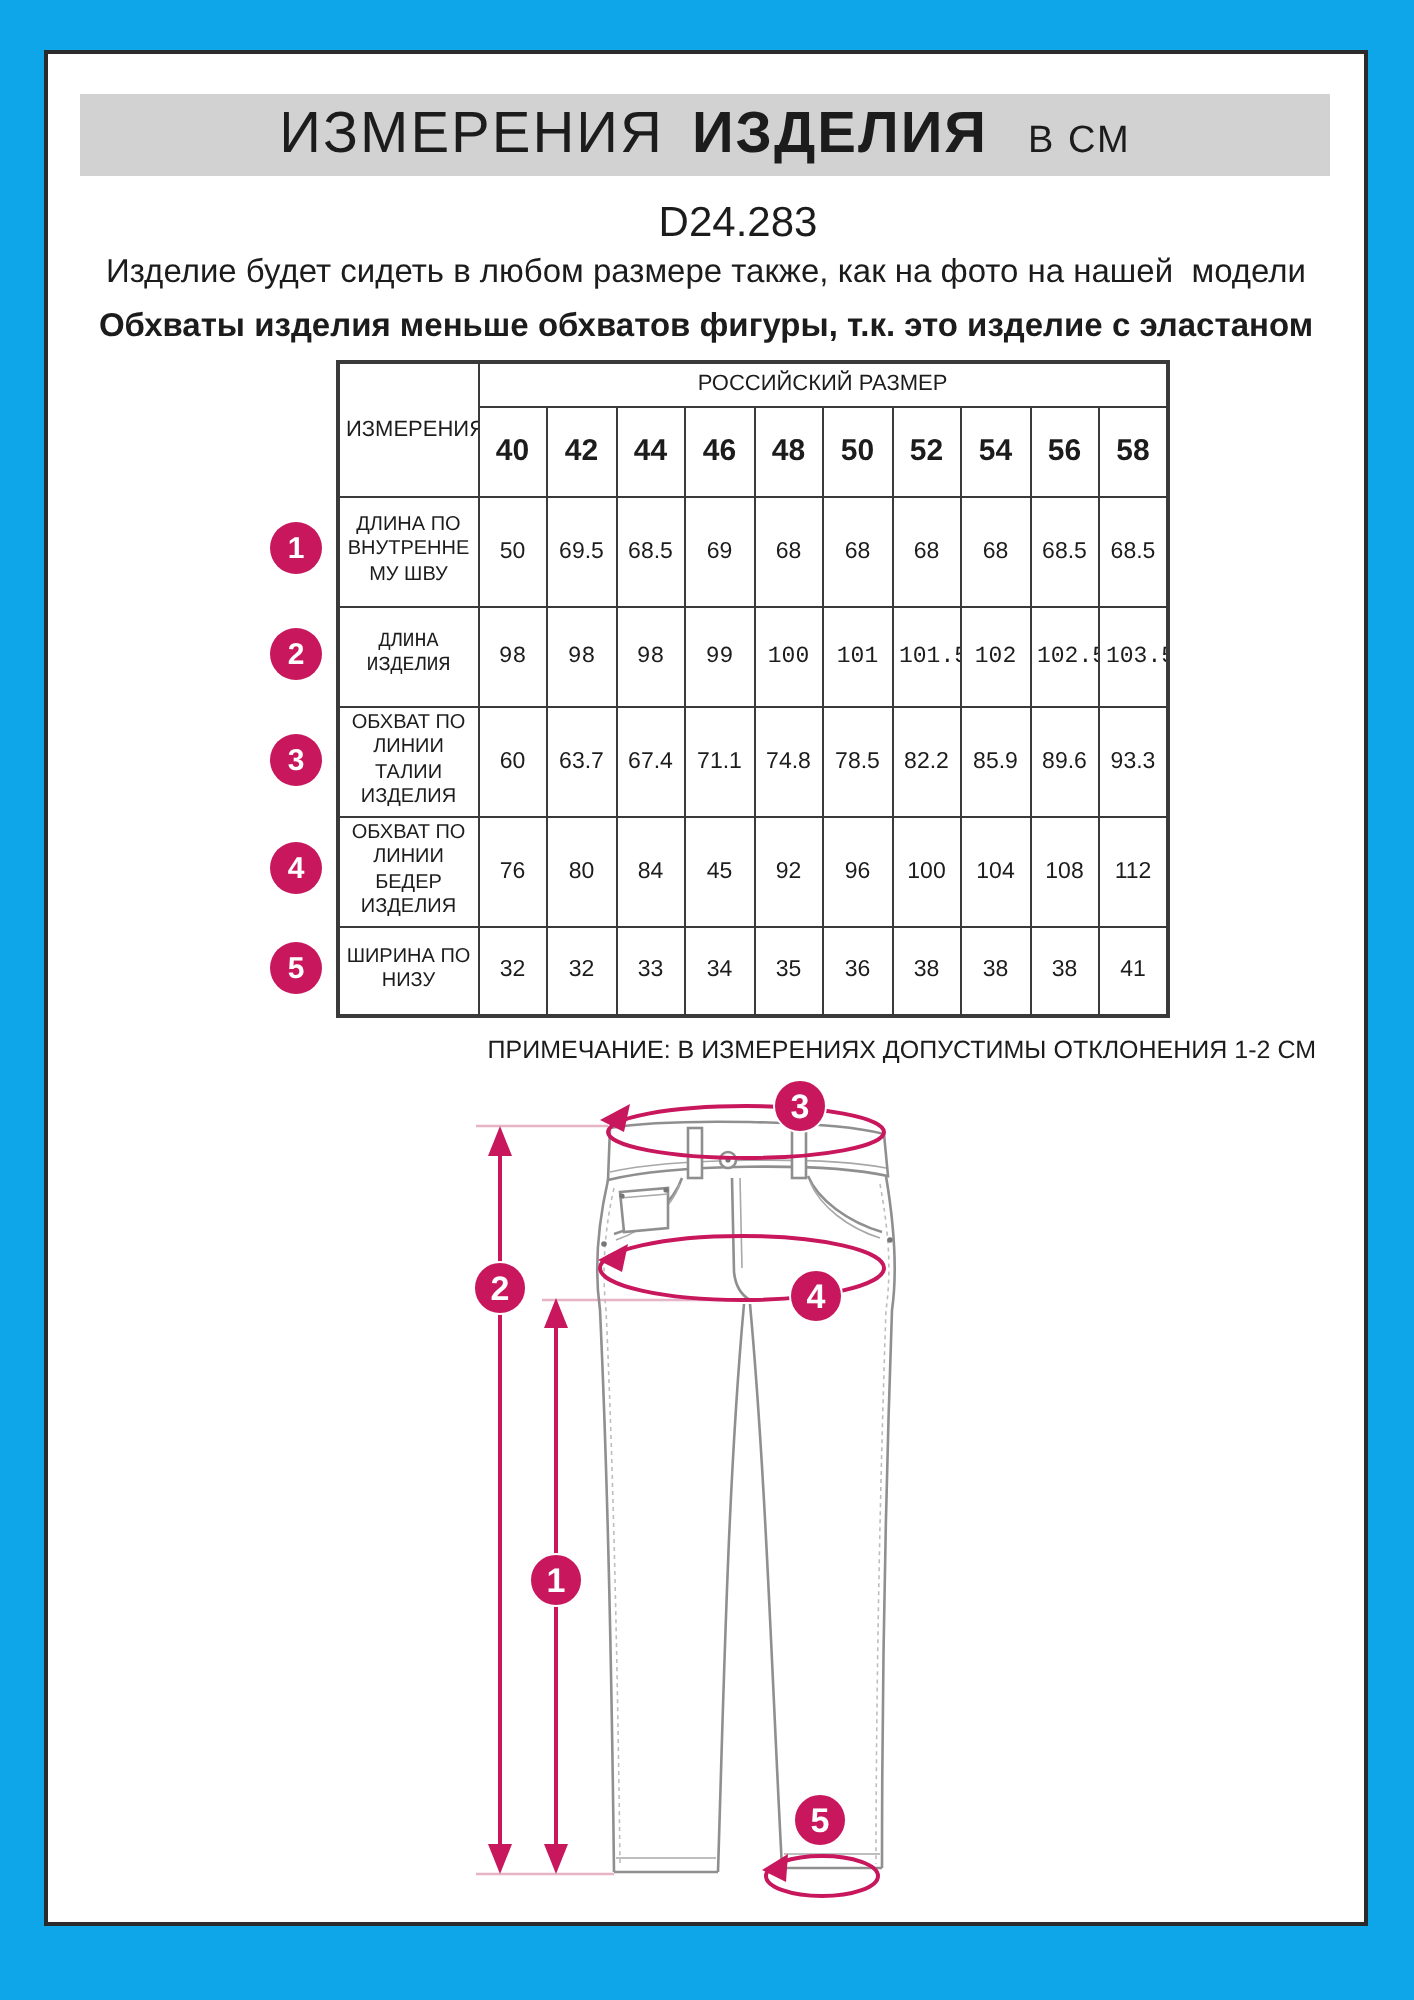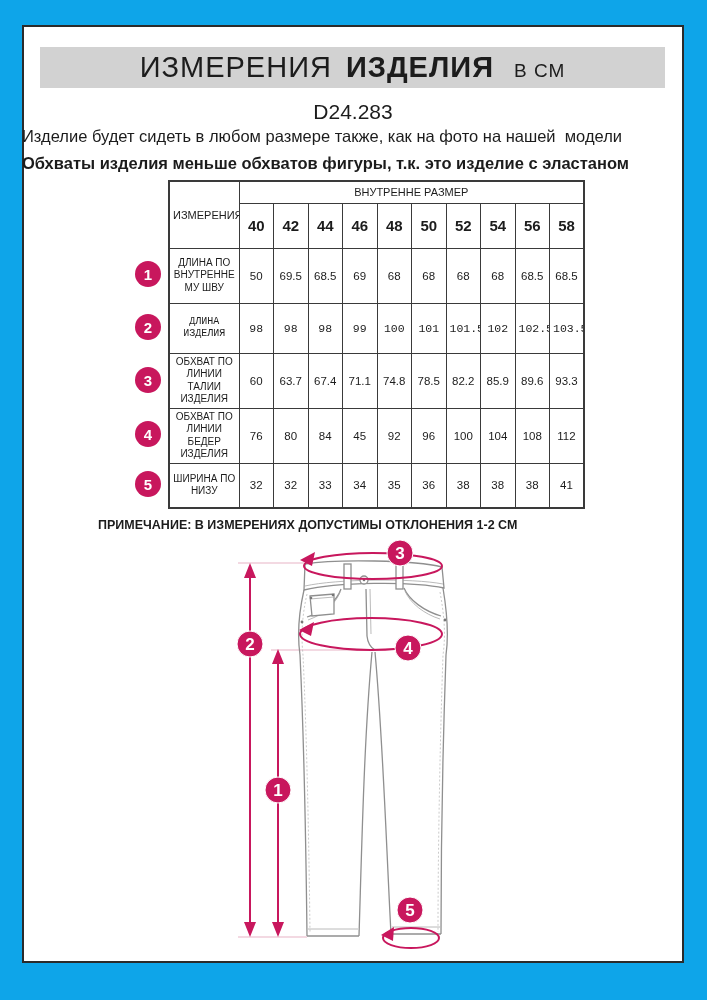--- a/index.html
+++ b/index.html
@@ -12,41 +12,41 @@
   *{box-sizing:border-box;}
   html,body{margin:0;padding:0;background:#fff;}
   body{font-family:"Liberation Sans",sans-serif;color:var(--ink);}
   .stage{position:relative;width:707px;height:1000px;background:#0ea5e9;overflow:hidden;}
   .frame{position:absolute;left:22px;top:25px;width:662px;height:938px;border:2px solid var(--frame);background:#fff;}
   .title-bar{position:absolute;left:40px;top:47px;width:625px;height:41px;background:var(--titlebar);
     display:flex;align-items:center;justify-content:center;}
   .title-main{font-size:29px;font-weight:400;letter-spacing:1px;}
   .title-bold{font-size:29px;font-weight:700;margin-left:14px;letter-spacing:1px;}
   .title-unit{font-size:19px;font-weight:400;margin-left:20px;position:relative;top:3px;letter-spacing:1px;}
-  .product-code{position:absolute;left:22px;top:100px;width:662px;text-align:center;font-size:21px;}
-  .desc{position:absolute;left:22px;width:662px;text-align:left;font-size:16.5px;white-space:pre-wrap;}
+  .product-code{position:absolute;left:38px;top:100px;width:662px;text-align:center;font-size:21px;}
+  .desc{position:absolute;left:22px;width:662px;text-align:center;font-size:16.5px;white-space:pre-wrap;}
   .desc1{top:127px;}
   .desc2{top:154px;font-weight:bold;}
   table.size-table{position:absolute;left:168px;top:180px;width:417px;border-collapse:collapse;table-layout:fixed;}
   .size-table th,.size-table td{border:1px solid #3a3a3a;padding:0 3px;text-align:center;vertical-align:middle;
     font-weight:400;overflow:hidden;}
   .size-table{border:2px solid #3a3a3a;}
   .cell-meas{font-size:11px;}
   .cell-ru{font-size:11px;height:22px;}
   .size-cell{font-size:15px;font-weight:700 !important;height:45px;}
   .row-label{font-size:10px;line-height:1.25;}
   .val-cell{font-size:11.5px;}
   tbody tr:nth-child(1){height:55px;}
   tbody tr:nth-child(2){height:50px;font-family:Liberation Mono, monospace;}
   tbody tr:nth-child(3){height:55px;}
   tbody tr:nth-child(4){height:55px;}
   tbody tr:nth-child(5){height:45px;}
   .table-callout{position:absolute;left:135px;width:26px;height:26px;border-radius:50%;background:var(--accent);
     color:#fff;font-size:15px;font-weight:700;display:flex;align-items:center;justify-content:center;}
-  .note{position:absolute;left:98px;top:518px;width:560px;text-align:left;font-size:12.5px;font-weight:700;}
+  .note{position:absolute;left:98px;top:518px;width:560px;text-align:right;font-size:12.5px;font-weight:400;}
   .diagram-svg{position:absolute;left:230px;top:538px;}
   .jeans-line{stroke:#8f8f8f;stroke-width:1.3;fill:none;}
   .jeans-fill{stroke:#8f8f8f;stroke-width:1.3;fill:#fff;}
   .jeans-thin{stroke:#a8a8a8;stroke-width:0.8;fill:none;}
   .jeans-dash{stroke:#bdbdbd;stroke-width:0.8;fill:none;stroke-dasharray:2 2;}
   .jeans-dot{fill:#777;}
   .m-line{stroke:var(--accent);stroke-width:2;fill:none;}
   .m-arrow{fill:var(--accent);stroke:none;}
   .refline{stroke:var(--accent-light);stroke-width:1.2;fill:none;}
   .callout-circle{fill:var(--accent);stroke:#fff;stroke-width:1;}
@@ -79,21 +79,21 @@
         <col>
         <col>
         <col>
         <col>
         <col>
         <col>
     </colgroup>
     <thead>
       <tr>
         <th class="cell-meas" rowspan="2">ИЗМЕРЕНИЯ</th>
-        <th class="cell-ru" colspan="10">ВНУТРЕННЕ РАЗМЕР</th>
+        <th class="cell-ru" colspan="10">РОССИЙСКИЙ РАЗМЕР</th>
       </tr>
       <tr id="sizes-row">
           <th class="size-cell">40</th>
           <th class="size-cell">42</th>
           <th class="size-cell">44</th>
           <th class="size-cell">46</th>
           <th class="size-cell">48</th>
           <th class="size-cell">50</th>
           <th class="size-cell">52</th>
           <th class="size-cell">54</th>

